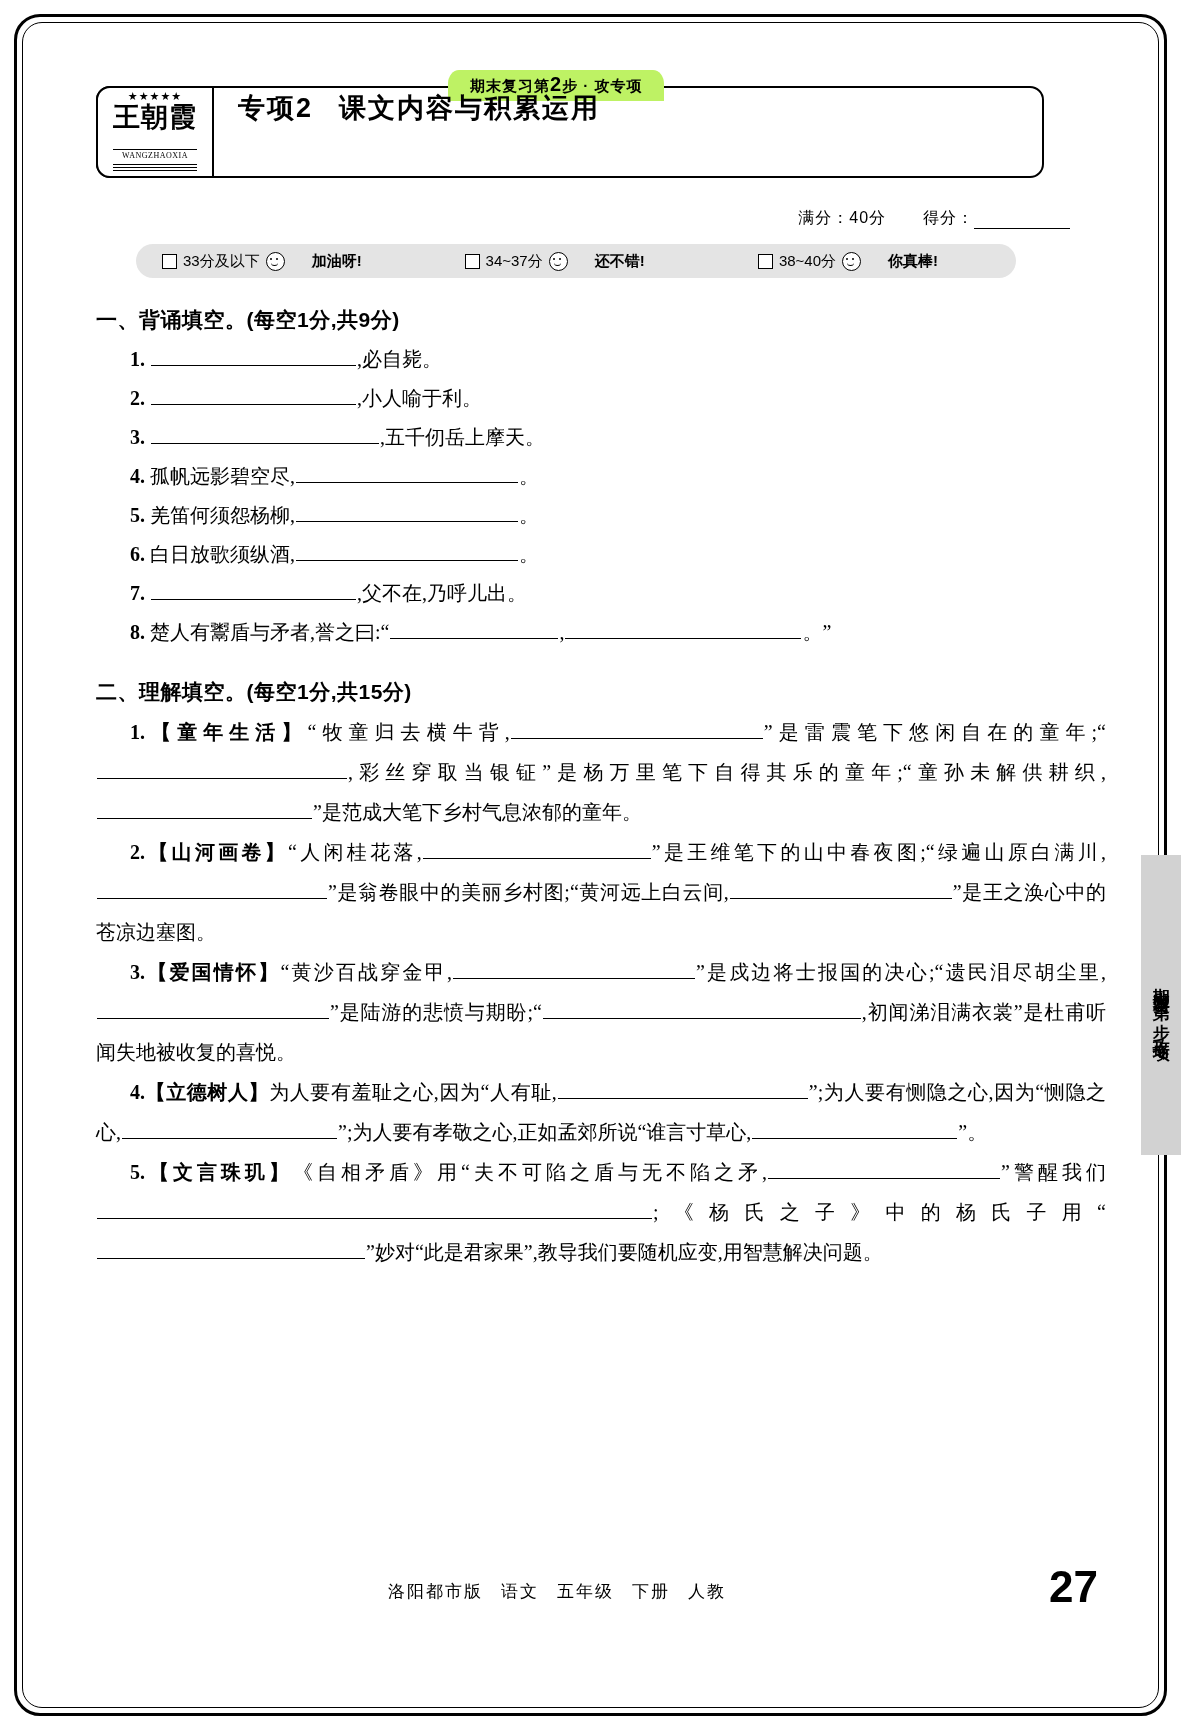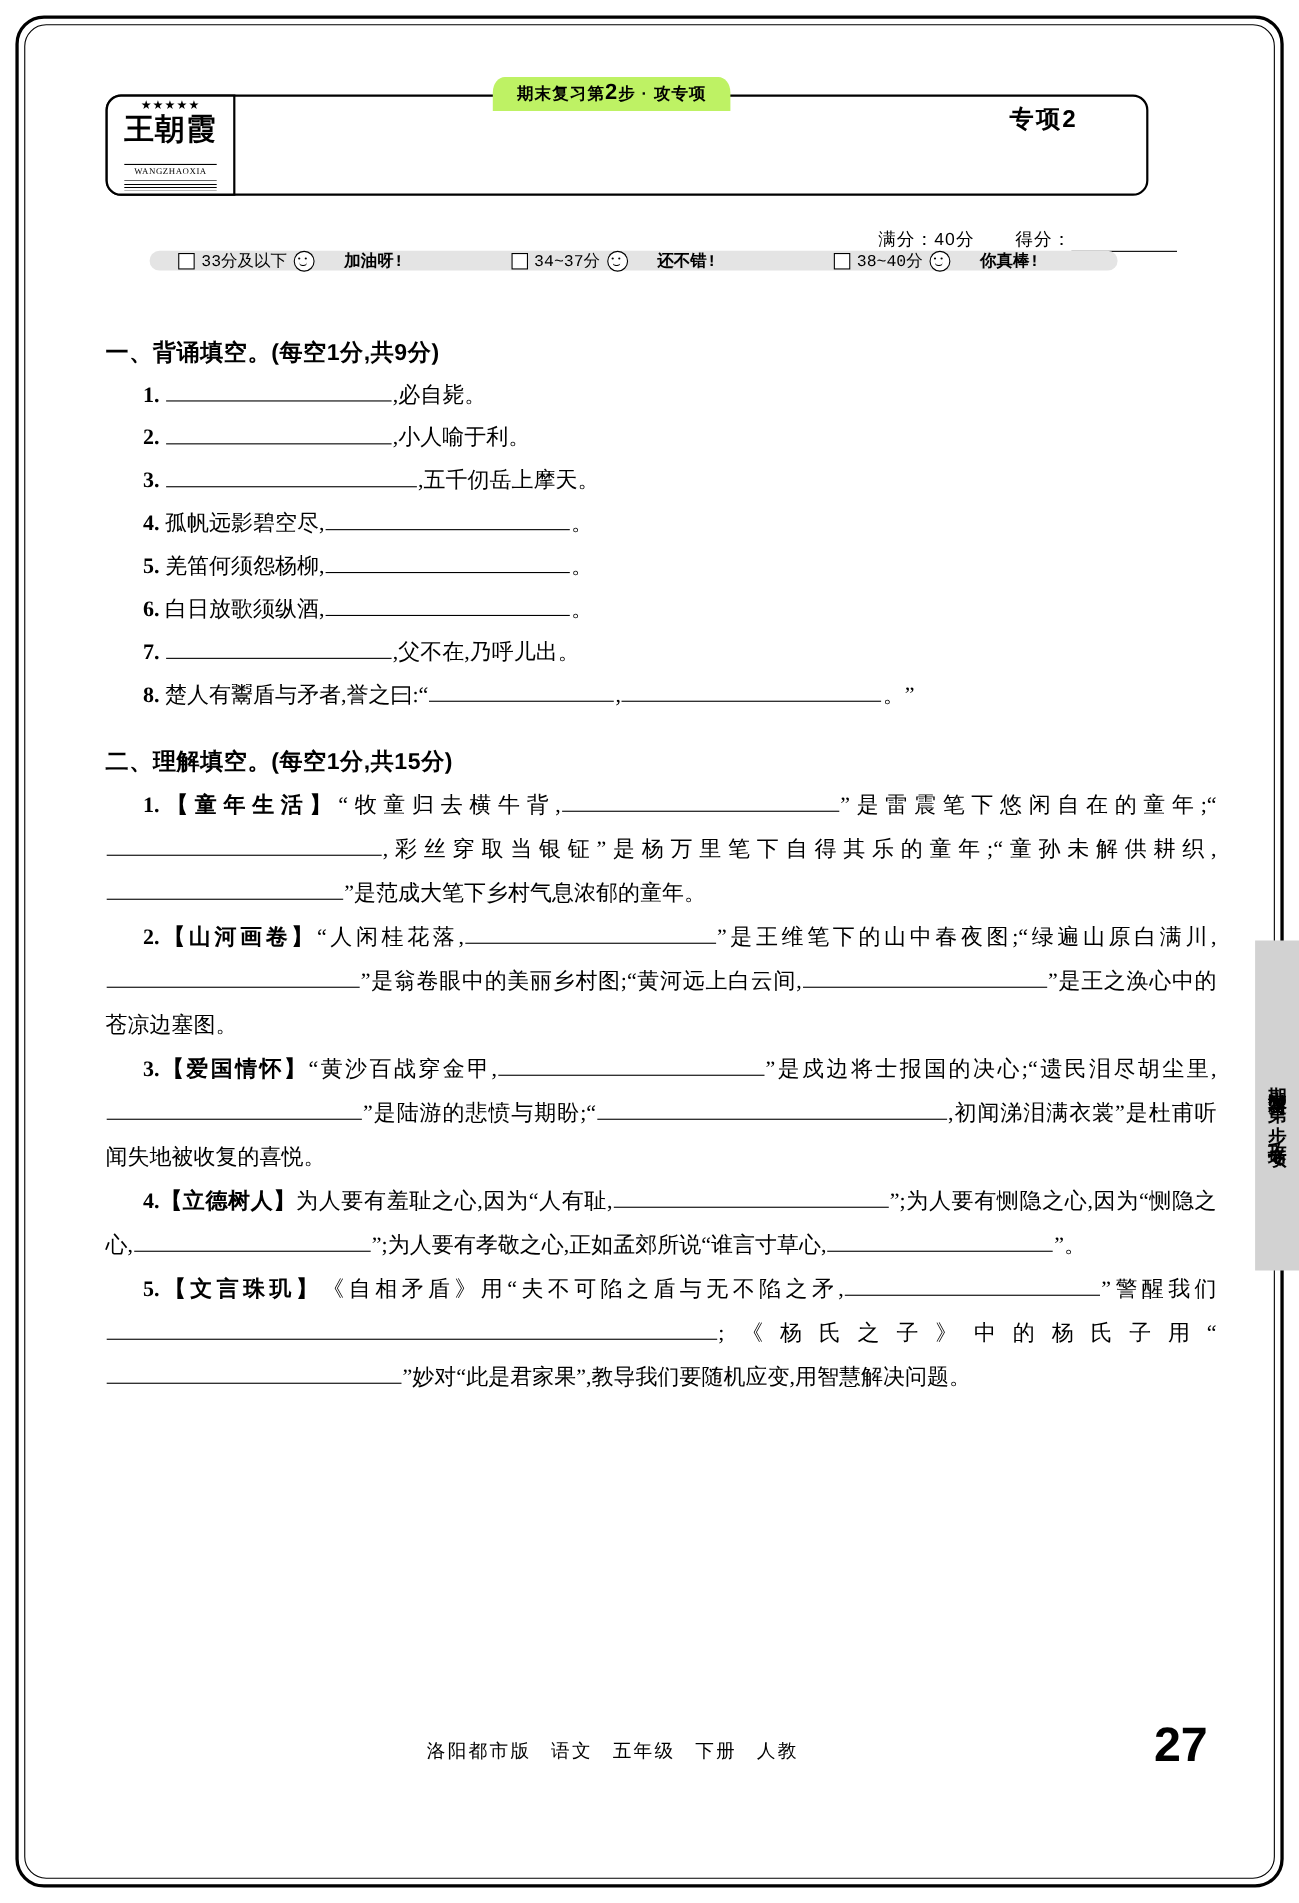--- a/index.html
+++ b/index.html
@@ -94,24 +94,24 @@
     border: 2px solid #000;
     border-radius: 14px;
     box-sizing: border-box;
   }
   .title-main {
     position: absolute;
     left: 180px; top: 0;
     width: 768px; height: 92px;
     display: flex;
     align-items: center;
-    justify-content: flex-end;
-    font-family: "Liberation Sans", sans-serif;
-    font-weight: bold;
-    font-size: 22px;
+    justify-content: flex-start;
+    font-family: "Liberation Sans", sans-serif;
+    font-weight: bold;
+    font-size: 27px;
     letter-spacing: 2px;
   }
   .title-main .gap { display: inline-block; width: 26px; }
   .ribbon {
     position: absolute;
     left: 390px; top: 8px;
     padding: 3px 22px 5px;
     background: #bef264;
     border-radius: 11px 11px 0 0 / 14px 14px 0 0;
     font-family: "Liberation Sans", sans-serif;
@@ -135,27 +135,27 @@
     width: 96px;
     border-bottom: 1px solid #000;
     height: 15px;
     vertical-align: bottom;
   }
   .score-gap { display: inline-block; width: 26px; }
 
   
   .rating {
     position: absolute;
-    left: 78px; top: 166px;
-    width: 880px; height: 18px;
+    left: 78px; top: 182px;
+    width: 880px; height: 34px;
     background: #e4e4e4;
     border-radius: 17px;
     display: flex;
     align-items: center;
-    font-family: Liberation Mono, monospace;
+    font-family: Liberation Sans, sans-serif;
     font-size: 15px;
   }
   .rating .cell {
     display: flex;
     align-items: center;
     gap: 6px;
     padding-left: 26px;
   }
   .rating .cell:nth-child(1) { width: 300px; }
   .rating .cell:nth-child(2) { width: 290px; }
@@ -292,20 +292,21 @@
         <div class="logo-crown">★★★★★</div>
         <div class="logo-name">王朝霞</div>
         <div class="logo-sub">WANGZHAOXIA</div>
         <div class="logo-waves"></div>
       </div>
     </div>
     <div class="ribbon"><span>期末复习第</span><span class="big">2</span><span>步 · 攻专项</span></div>
     <div class="title-main">
       <span>专项2</span>
       <span class="gap"></span>
+      <span>课文内容与积累运用</span>
     </div>
   </div>
 
   <div class="score-line">
     <span>满分：40分</span>
     <span class="score-gap"></span>
     <span>得分：</span><span class="uline"></span>
   </div>
 
   <div class="rating">

